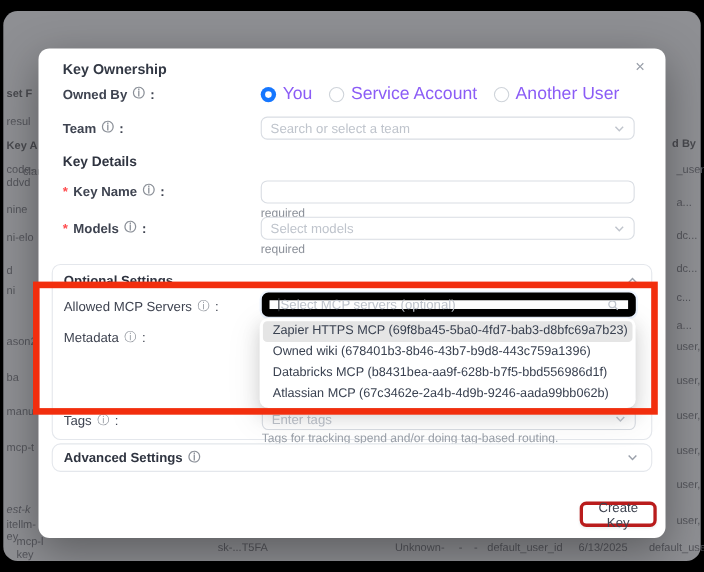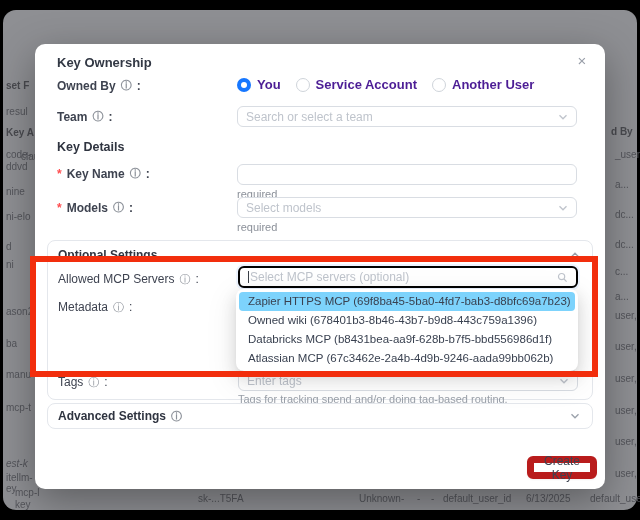--- a/index.html
+++ b/index.html
@@ -51,49 +51,49 @@
     font-size:12px;font-weight:700;color:#2f3440;cursor:pointer;text-align:center;}
   .card-chev{position:absolute;right:12px;top:9px;color:#9aa0aa;display:flex;}
   #advanced-card .card-head{top:5px;}
   #advanced-card .card-chev{top:7px;}
 
   .c-lbl{position:absolute;left:10px;display:flex;align-items:center;gap:4px;
     font-size:12px;color:#3e4350;white-space:nowrap;height:16px;}
   .c-ctl{position:absolute;left:190px;width:340px;box-sizing:border-box;
     border:1px solid #d9dde3;border-radius:6px;background:#fff;
     display:flex;align-items:center;padding:0 8px;font-size:12px;}
-  .mcp-input{height:22px;border:2px solid #000000;box-shadow:0 0 0 2px rgba(22,119,255,.08);}
+  .mcp-input{height:22px;border:7px solid #000000;box-shadow:0 0 0 2px rgba(22,119,255,.08);}
   .caret{width:1px;height:12px;background:#3a3f47;margin-right:1px;flex:0 0 auto;}
   .meta-area{height:74px;align-items:flex-start;padding-top:4px;}
   .tags-help{position:absolute;left:190px;top:152px;font-size:11px;color:#9aa0a9;white-space:nowrap;}
 
   .radio-group{position:absolute;left:202px;top:33px;display:flex;align-items:center;gap:15px;}
-  .radio{display:flex;align-items:center;gap:6px;font-size:13px;color:#4c1d95;cursor:pointer;font-weight:bold;}
+  .radio{display:flex;align-items:center;gap:6px;font-size:16px;color:#8b5cf6;cursor:pointer;}
   .rc{width:14px;height:14px;border-radius:50%;box-sizing:border-box;flex:0 0 auto;position:relative;}
   .rc.on{background:#1677ff;}
   .rc.on::after{content:"";position:absolute;left:4px;top:4px;width:6px;height:6px;background:#fff;border-radius:50%;}
   .rc.off{border:1px solid #cfd4da;background:#fff;}
 
   .key-input{position:absolute;left:202px;width:340px;height:21px;box-sizing:border-box;
     border:1px solid #d9dde3;border-radius:6px;padding:0 8px;font-size:12px;outline:none;}
 
   
   .dropdown{position:absolute;left:236px;top:289px;width:342px;box-sizing:border-box;
     background:#fff;border-radius:8px;padding:3px;z-index:20;
     box-shadow:0 3px 6px -4px rgba(0,0,0,.12),0 6px 16px rgba(0,0,0,.14),0 9px 28px 8px rgba(0,0,0,.05);}
   .opt{height:19px;line-height:19px;padding:0 9px;font-size:11.5px;color:#394150;
     border-radius:4px;white-space:nowrap;overflow:hidden;cursor:pointer;}
-  .opt.active{background:#7dd3fc;}
+  .opt.active{background:#e5e5e5;}
 
   
   .annotation{position:absolute;left:30px;top:256px;width:568px;height:121px;
     border:6px solid #f22e0d;box-sizing:border-box;z-index:30;pointer-events:none;}
 
   .create-btn{position:absolute;left:492px;top:412px;width:70px;height:23px;box-sizing:border-box;
-    background:#fff;border:7px solid #b91c1c;border-radius:6px;
+    background:#fff;border:3px solid #b91c1c;border-radius:6px;
     font-size:12px;color:#3e4350;display:flex;align-items:center;justify-content:center;
     box-shadow:0 1px 2px rgba(0,0,0,.05);cursor:pointer;font-family:inherit;}
 </style>
 </head>
 <body>
 
 <div class="app-window">
   <div id="bg-layer">
       <span class="frag fb" style="left: 3px; top: 70px;">set F</span>
       <span class="frag" style="left: 3px; top: 96px;">resul</span>

